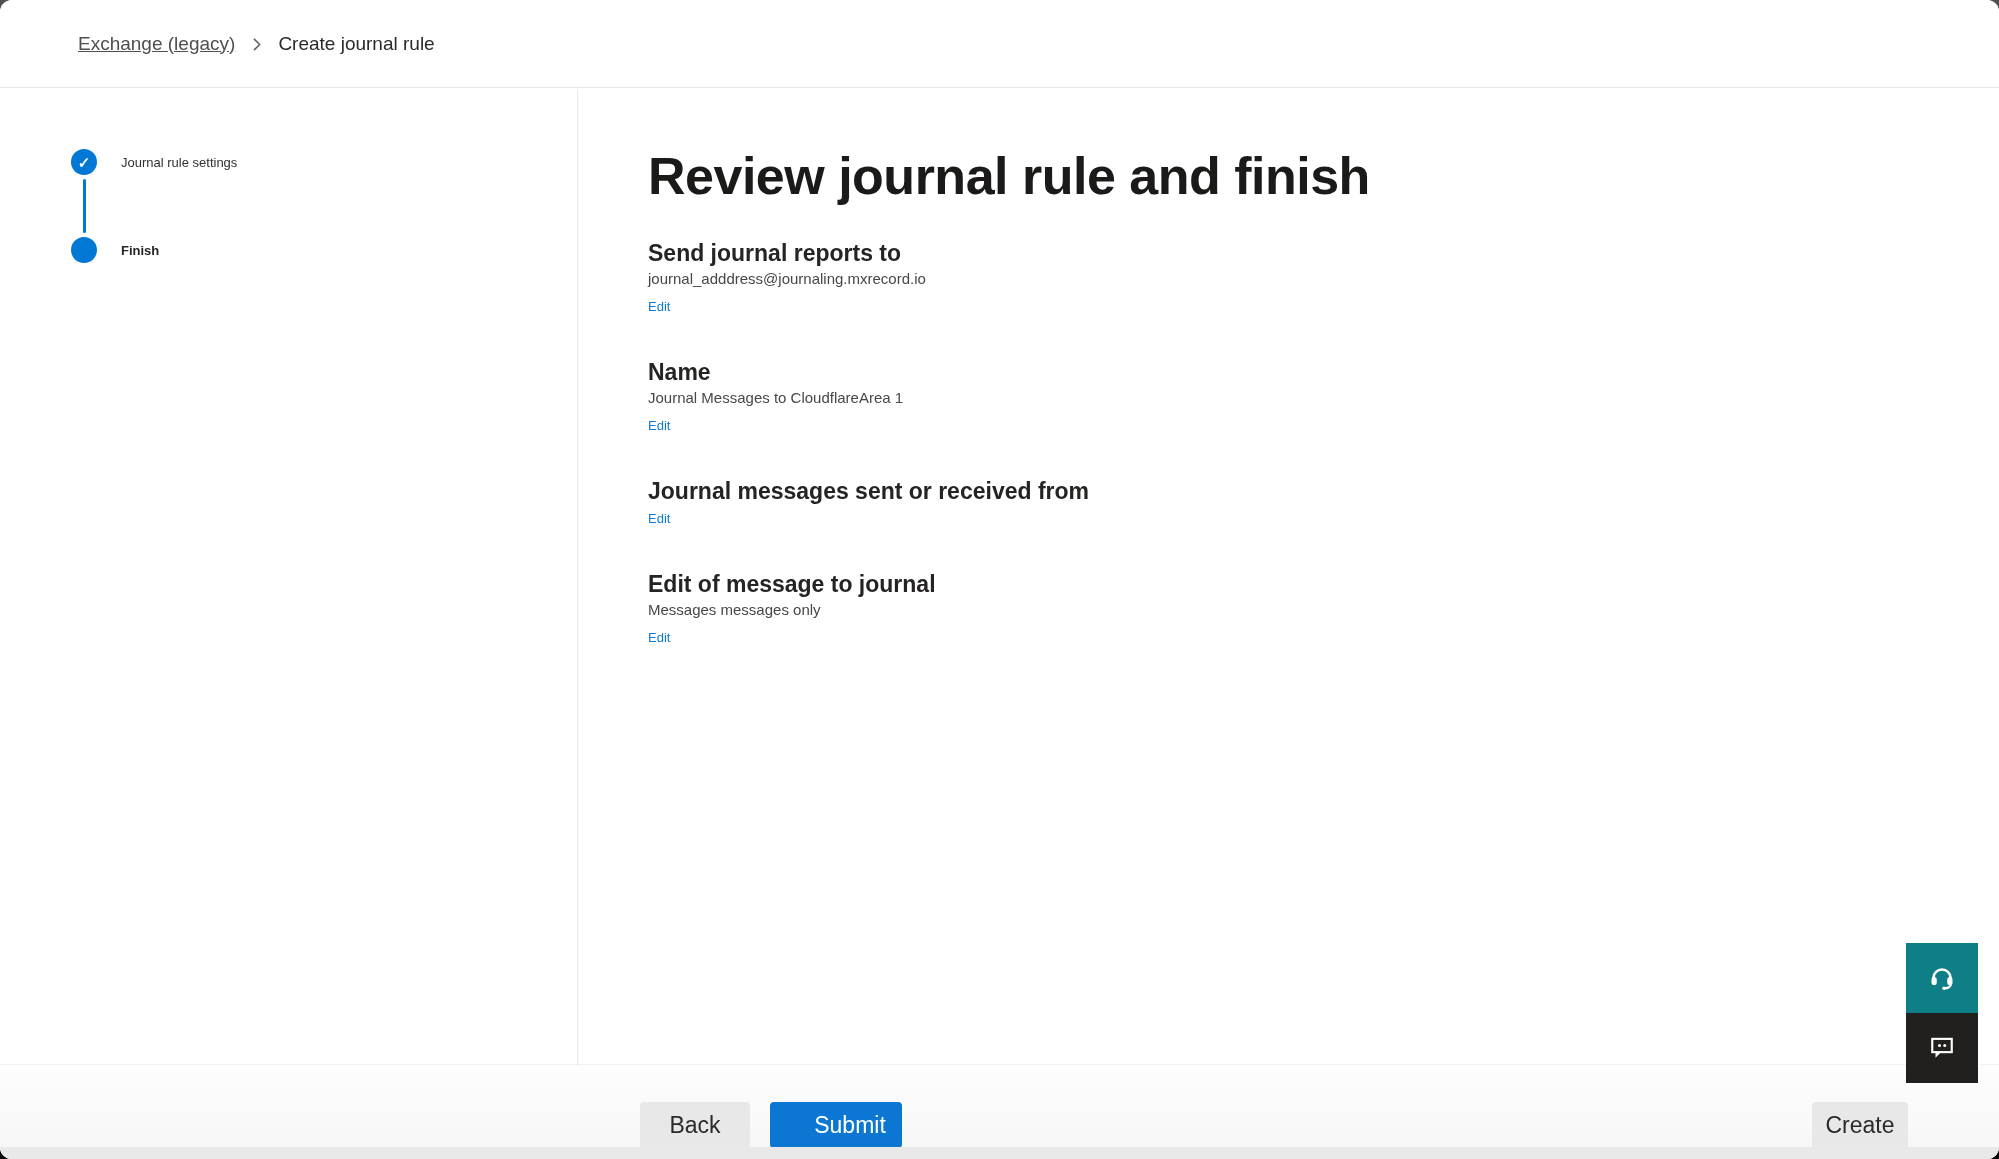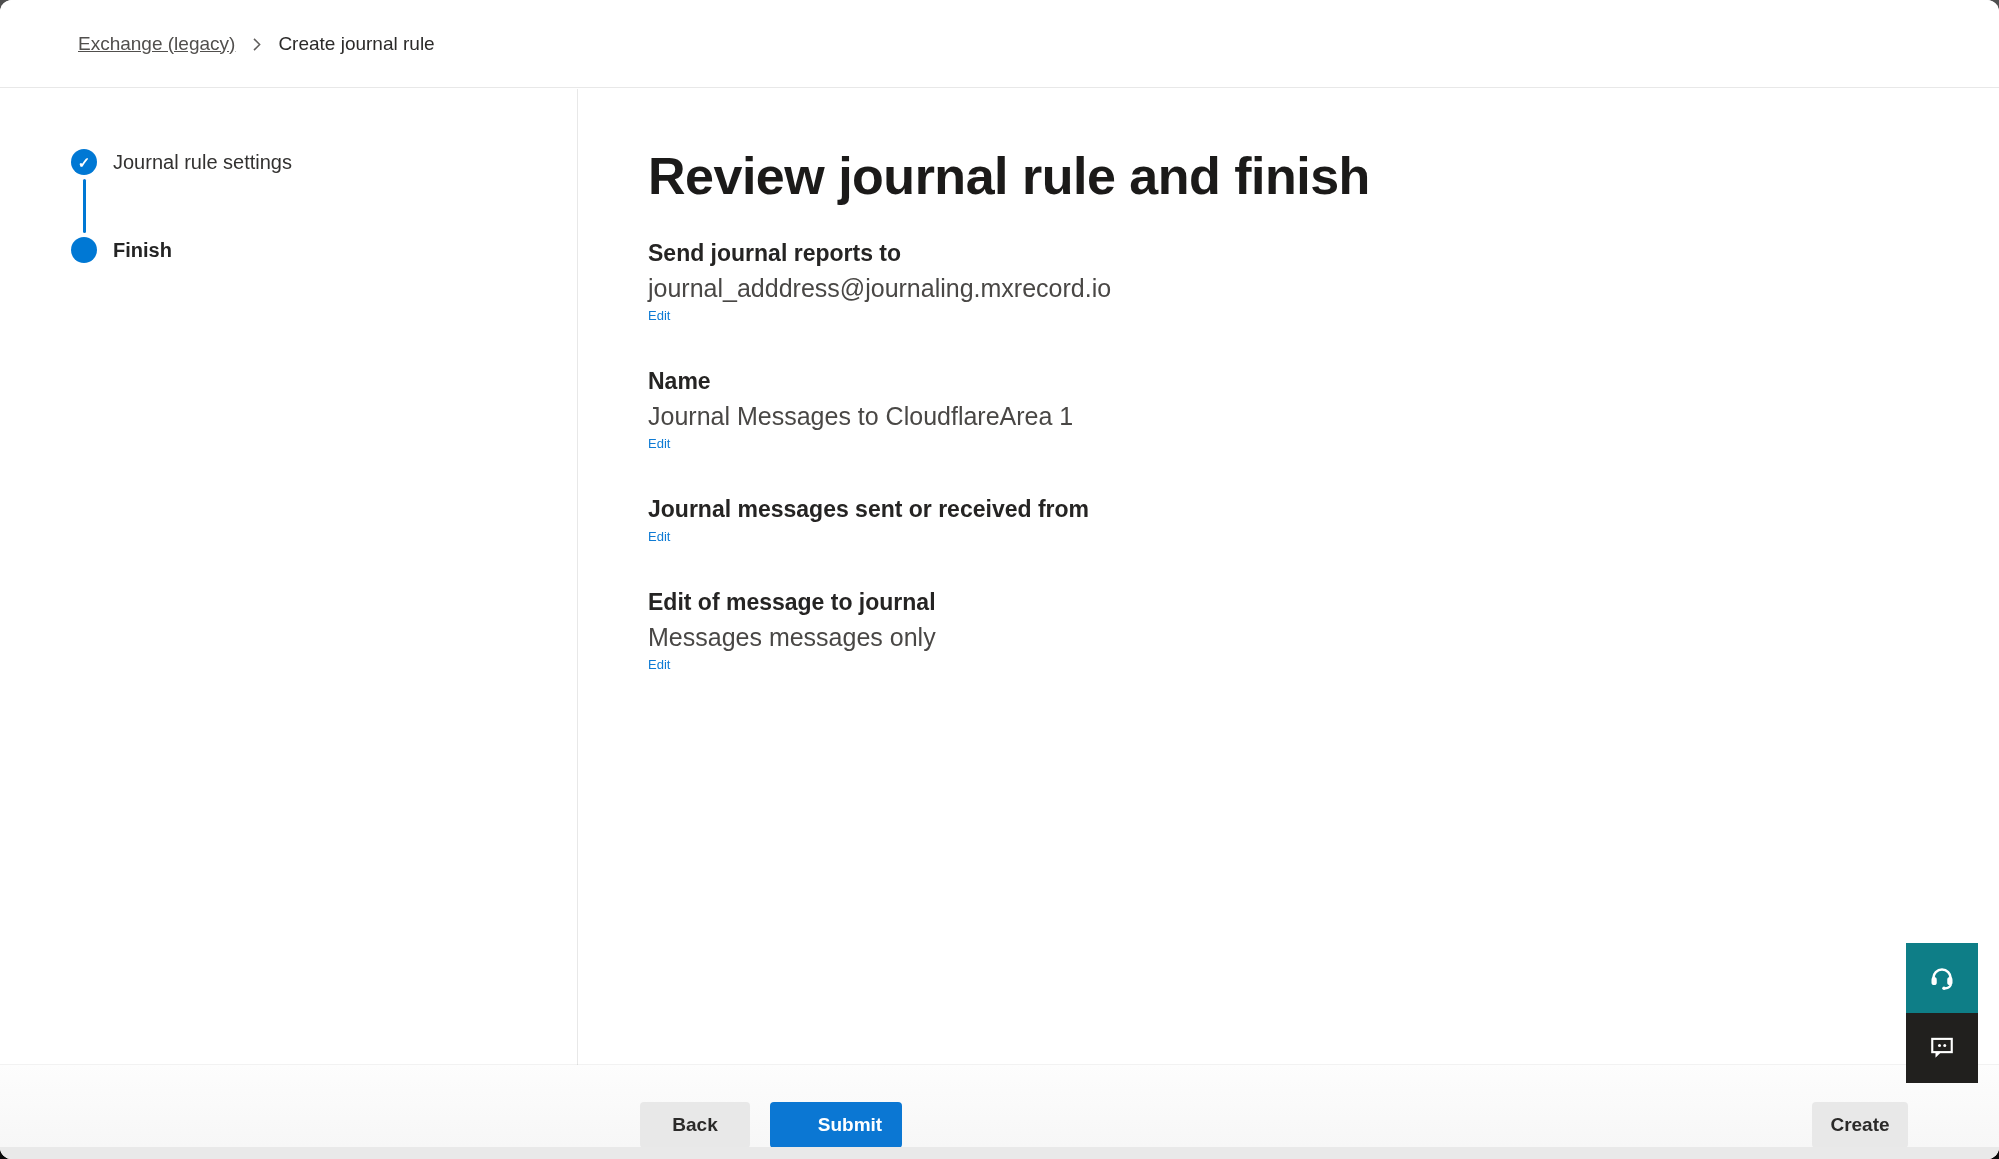--- a/index.html
+++ b/index.html
@@ -35,55 +35,55 @@
     border-right: 1px solid #e8e8e8;
     padding: 60px 0 0 71px;
   }
   .step-row { display: flex; align-items: center; }
   .step-circle {
     width: 26px; height: 26px; border-radius: 50%;
     background: #0078d4; flex: 0 0 26px;
     display: flex; align-items: center; justify-content: center;
     color: #fff; font-size: 15px; font-weight: 700; line-height: 1;
   }
-  .step-label { margin-left: 16px; font-size: 20px; color: #323130; }
+  .step-label { margin-left: 24px; font-size: 13px; color: #323130; }
   .step-label.current { font-weight: 700; color: #242424; }
   .step-connector {
     width: 3px; height: 54px; background: #0078d4;
     margin: 4px 0 4px 11.5px; border-radius: 2px;
   }
   
   .content { flex: 1; padding: 61px 60px 0 70px; }
   .page-title {
     font-size: 52px; font-weight: 700; color: #1b1a19;
     letter-spacing: -0.5px; line-height: 52px;
   }
   .sections { margin-top: 38px; }
   .section { margin-bottom: 44px; }
   .section-label { font-size: 23px; font-weight: 700; color: #252423; line-height: 26px; }
-  .section-value { font-size: 25px; color: #494745; line-height: 26px; margin-top: 9px; }
+  .section-value { font-size: 15px; color: #494745; line-height: 26px; margin-top: 0; }
   .edit-link {
     display: inline-block; font-size: 13px; color: #0f7bd4;
     margin-top: 7px; cursor: pointer; text-decoration: none;
   }
   
   .footer {
     position: absolute; left: 0; right: 0; bottom: 0; height: 94px;
     background: linear-gradient(180deg, #fdfdfd 0%, #f6f6f6 100%);
     box-shadow: 0 -1px 0 rgba(0,0,0,0.05);
   }
   .footer-strip {
     position: absolute; left: 0; right: 0; bottom: 0; height: 12px;
     background: #e9e9e9;
   }
   .btn {
     position: absolute; top: 37px; height: 46px;
     border: none; border-radius: 4px;
     font-family: "Liberation Sans", sans-serif;
-    font-size: 19px; font-weight: 700; color: #2b2a29;
+    font-size: 23px; font-weight: 400; color: #2b2a29;
     background: #e8e8e8; cursor: pointer;
     display: flex; align-items: center; justify-content: center;
   }
   .btn-back { left: 640px; width: 110px; }
   .btn-submit {
     left: 770px; width: 132px;
     background: #0b77d3; color: #ffffff;
     box-shadow: 0 4px 0 -1px rgba(0,120,212,0.30);
     padding-left: 28px;
   }

